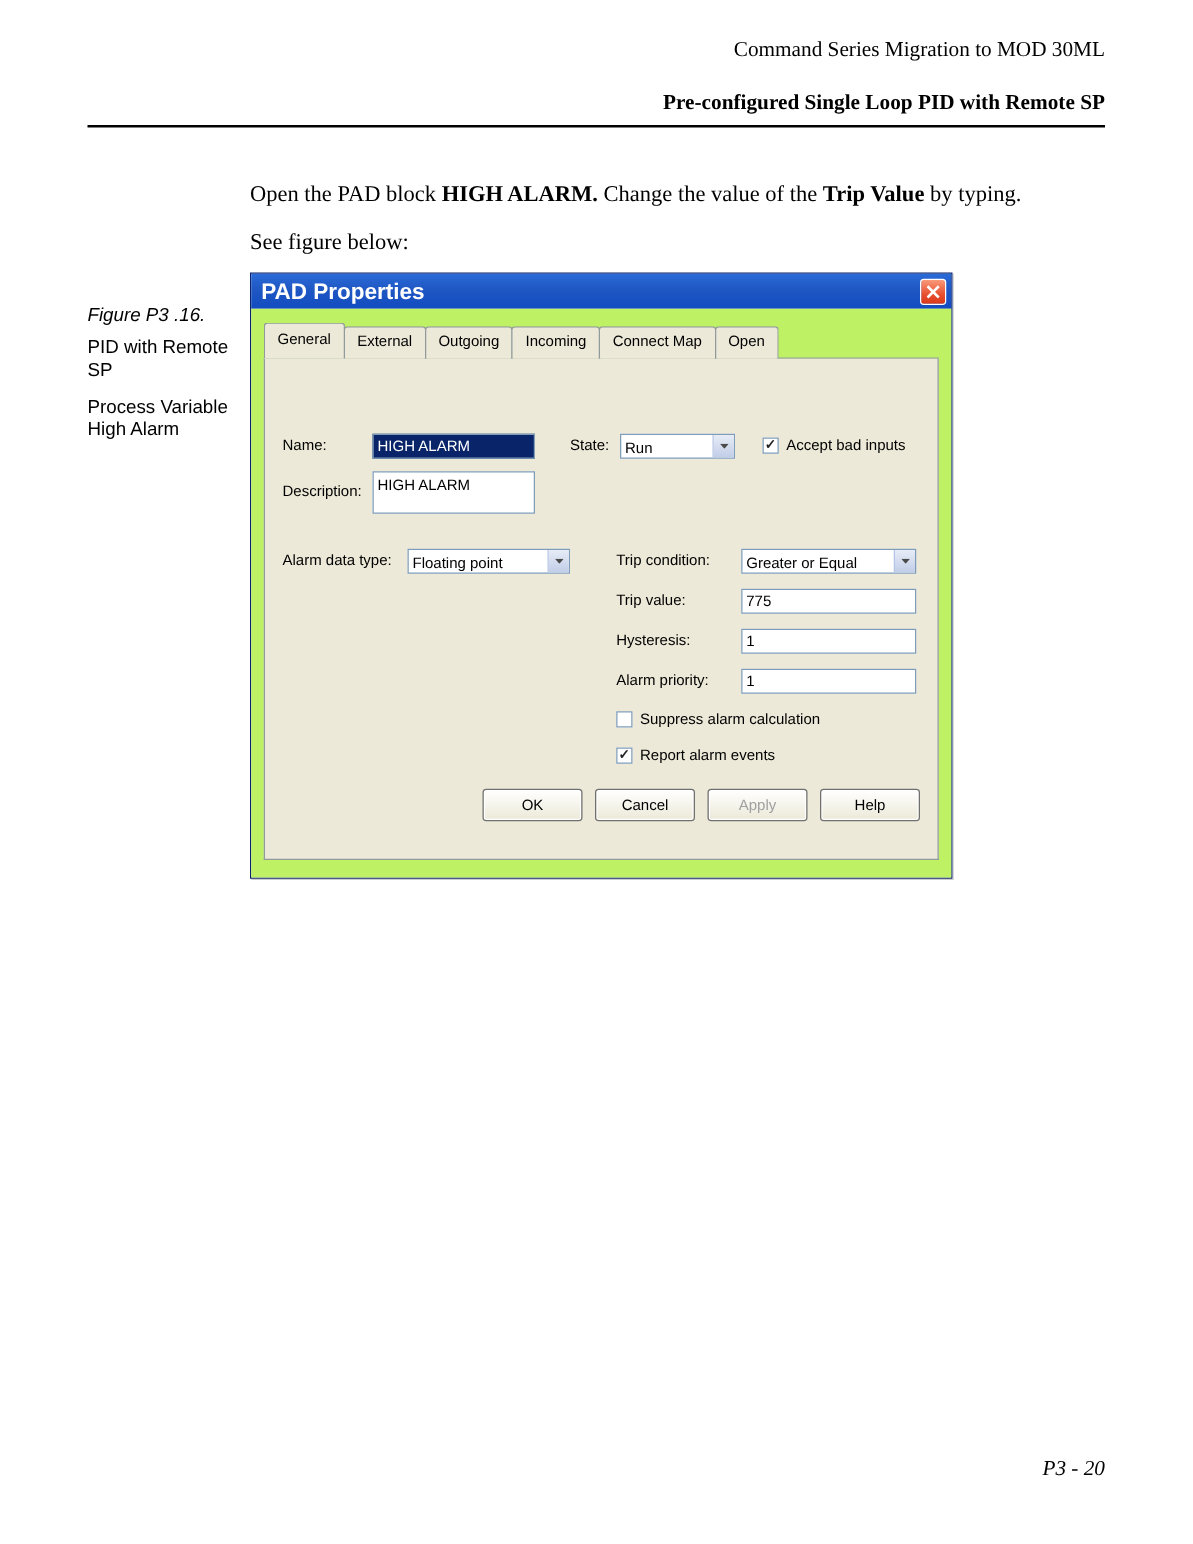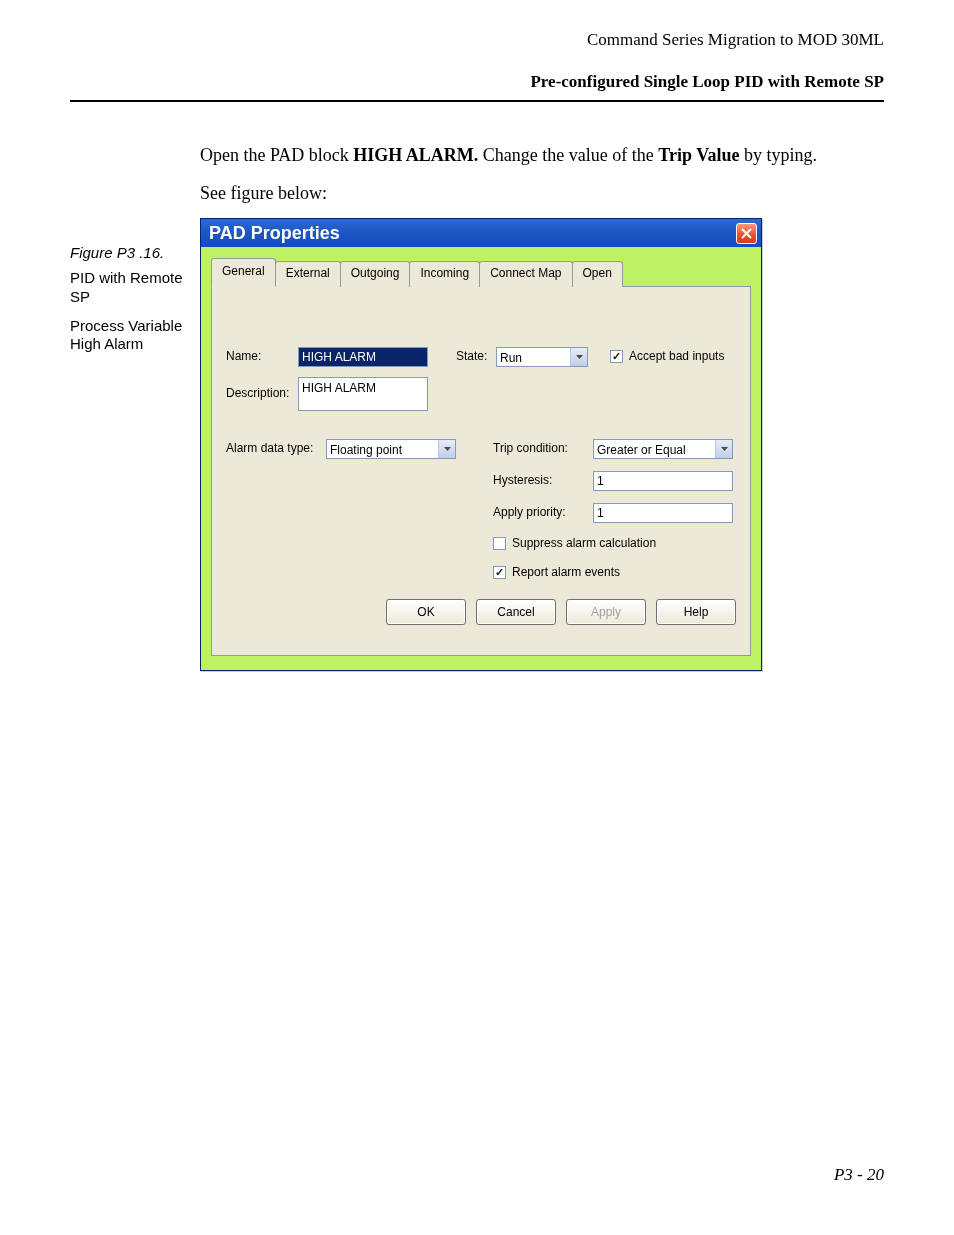--- a/index.html
+++ b/index.html
@@ -323,25 +323,29 @@
                   <span class="combo" style="width:140px">
                     <span>Greater or Equal</span>
                     <span class="arrow">
                         <svg width="7" height="4">
                           <path d="M0 0 L7 0 L3.5 4 Z" fill="#4b4b4b"></path>
                         </svg>
                       </span>
                   </span>
                 </div>
                 <div class="prow">
+                  <span class="plbl">Trip value:</span>
+                  <span class="field" style="width:140px">775</span>
+                </div>
+                <div class="prow">
                   <span class="plbl">Hysteresis:</span>
                   <span class="field" style="width:140px">1</span>
                 </div>
                 <div class="prow">
-                  <span class="plbl">Apply priority:</span>
+                  <span class="plbl">Alarm priority:</span>
                   <span class="field" style="width:140px">1</span>
                 </div>
                 <div class="prow">
                   <span class="chk">
                     <span class="box"></span>
                     <span>Suppress alarm calculation</span>
                   </span>
                 </div>
                 <div class="prow" style="margin-bottom:0">
                   <span class="chk">

